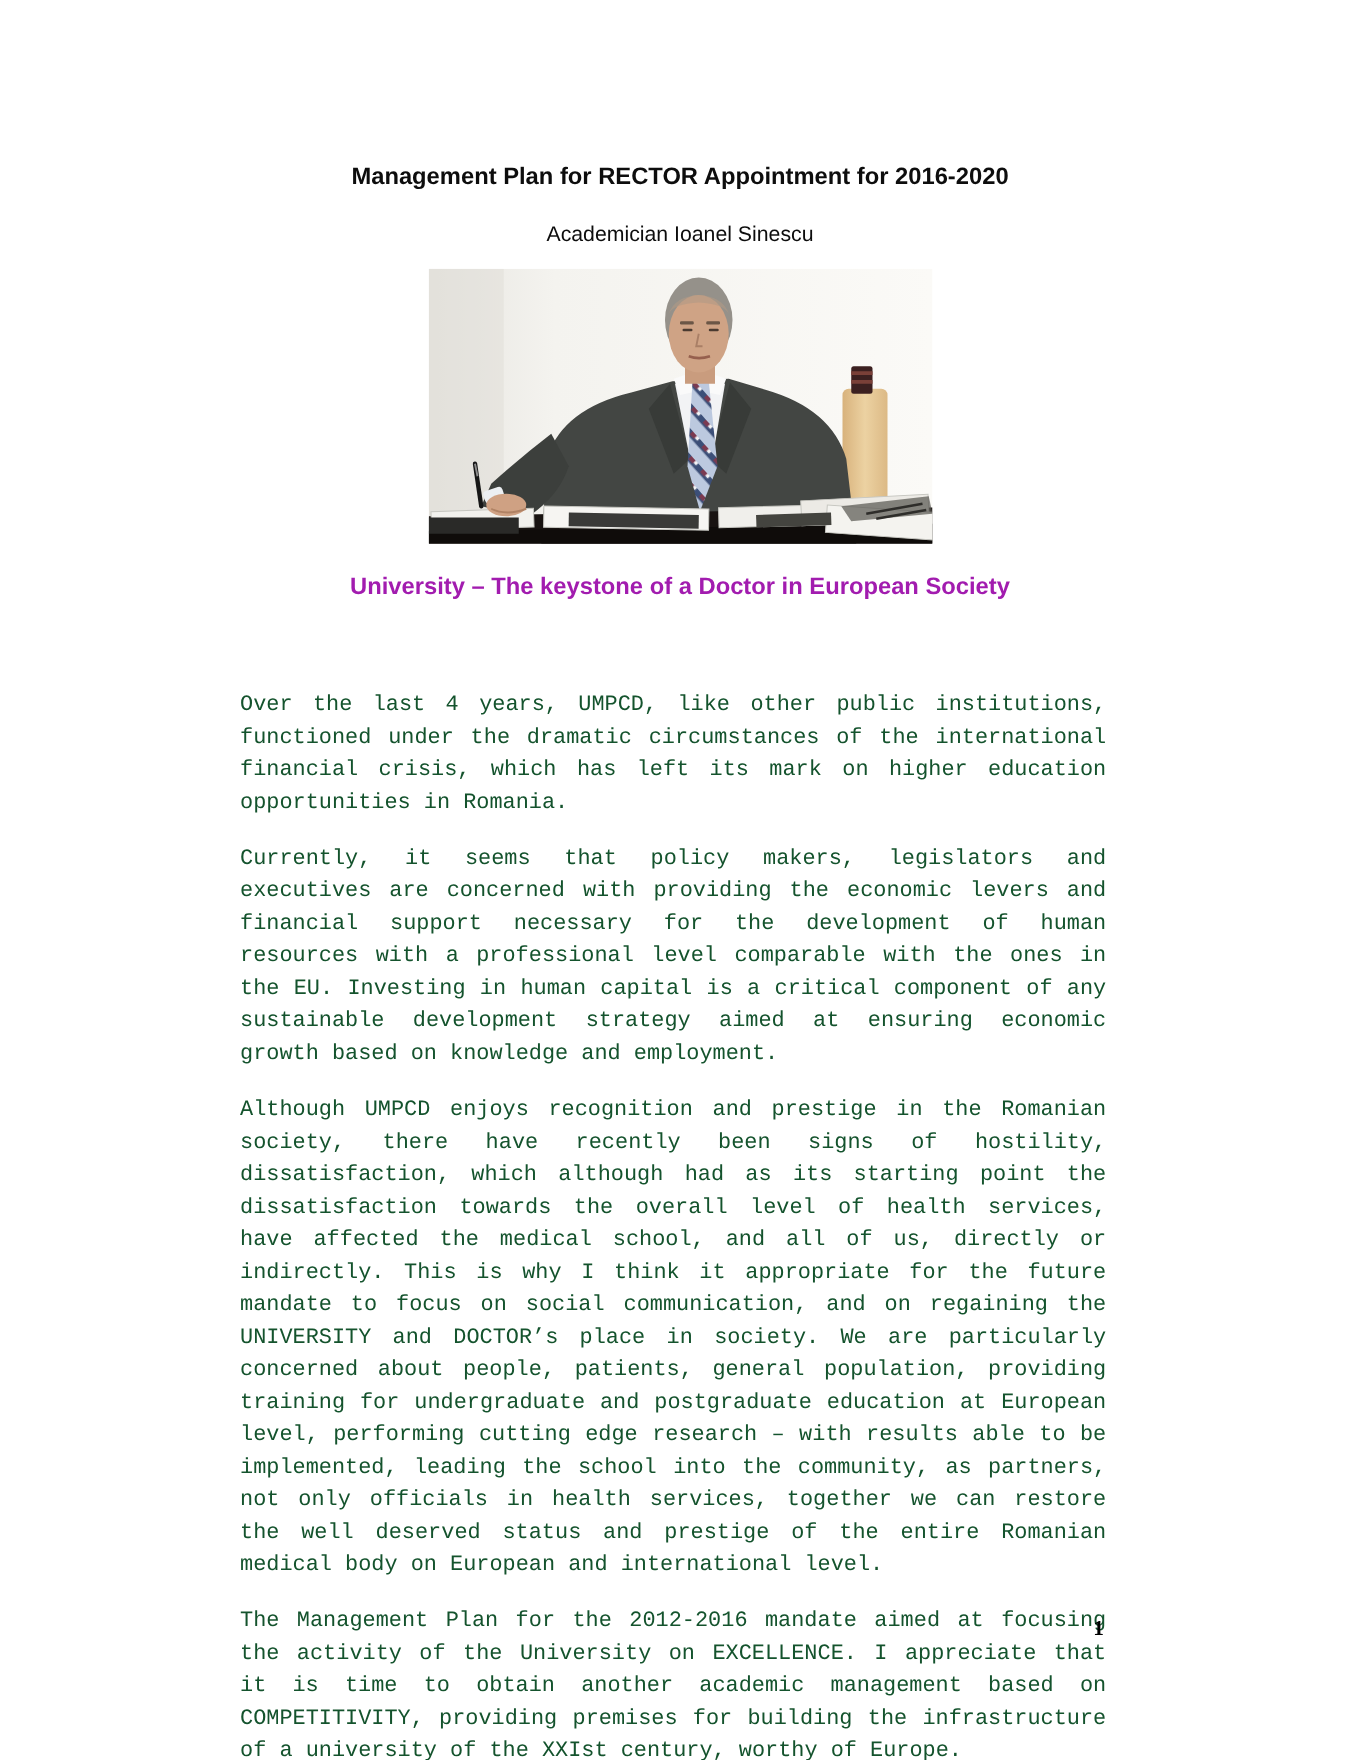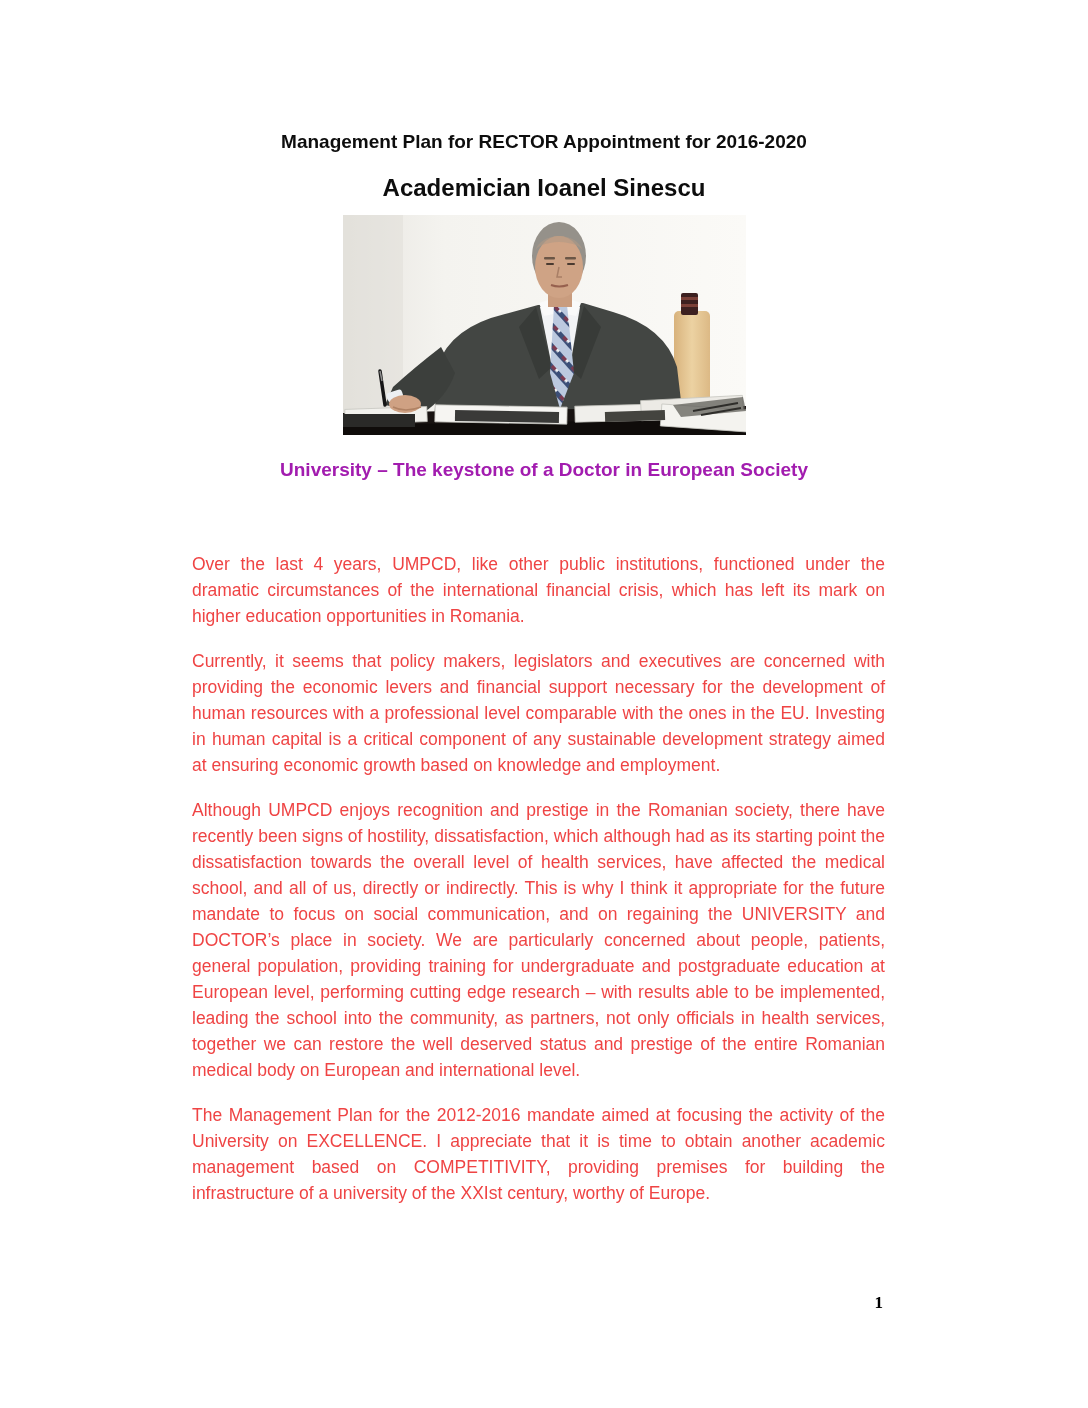--- a/index.html
+++ b/index.html
@@ -20,22 +20,22 @@
     font-family: "Liberation Sans", sans-serif;
     font-weight: bold;
     font-size: 19px;
     line-height: 24px;
     color: #0d0d0d;
   }
   .doc-subtitle {
     margin-top: 22px;
     text-align: center;
     font-family: "Liberation Sans", sans-serif;
-    font-weight: bold;
-    font-size: 24px;
+    font-weight: normal;
+    font-size: 17px;
     line-height: 24px;
     color: #0d0d0d;
   }
   .photo-wrap {
     width: 403px;
     margin: 15px auto 0 auto;
   }
   .photo-wrap svg { display: block; width: 403px; height: 220px; }
   .photo-caption {
     margin-top: 23px;
@@ -45,25 +45,25 @@
     font-size: 19px;
     line-height: 24px;
     color: #a21caf;
   }
   .body-text {
     margin-top: 69px;
     padding-left: 116px;
     padding-right: 127px;
   }
   .body-text p {
-    font-family: Liberation Sans, sans-serif;
+    font-family: Liberation Mono, monospace;
     font-size: 17.5px;
     line-height: 26px;
     text-align: justify;
-    color: #ef4444;
+    color: #14532d;
     margin-bottom: 19px;
   }
   .page-number {
     position: absolute;
     top: 1293px;
     right: 129px;
     font-family: "Liberation Serif", serif;
     font-weight: bold;
     font-size: 17px;
     color: #000000;

